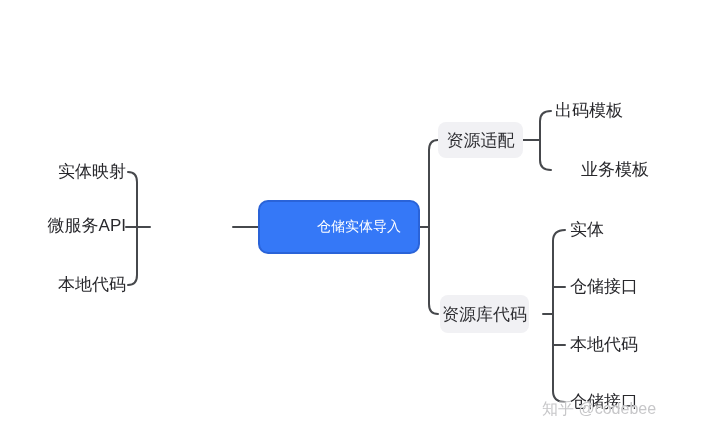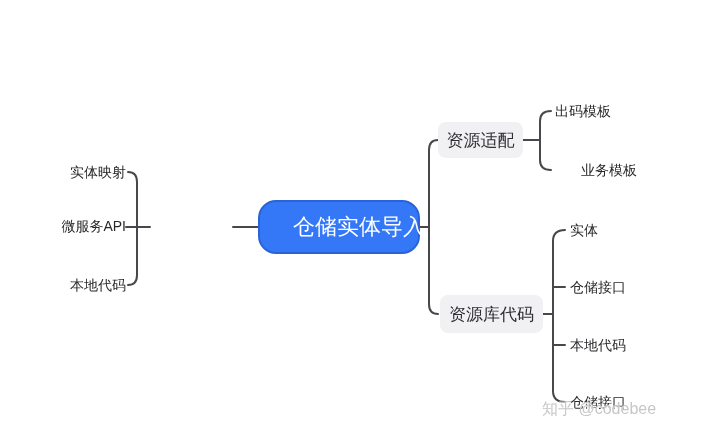--- a/index.html
+++ b/index.html
@@ -16,41 +16,41 @@
   svg.links{position:absolute;left:0;top:0;width:720px;height:442px;}
   svg.links path{
     fill:none;
     stroke:var(--line,#46484c);
     stroke-width:2;
     stroke-linecap:round;
   }
   .leaf{
     position:absolute;
     transform:translateY(-50%);
-    font-size:14px;
+    font-size:17px;
     line-height:1.15;
     color:var(--leaf-text,#28282c);
     white-space:nowrap;
   }
   .leaf.left{text-align:right;}
   .nodebox{
     position:absolute;
     display:flex;align-items:center;justify-content:center;
     background:var(--branch-fill,#f1f1f4);
     color:var(--branch-text,#2f2f33);
     border-radius:8px;
     font-size:17px;
     white-space:nowrap;
   }
   .nodebox.central{
     background:var(--central-fill,#3578f7);
     color:var(--central-text,#ffffff);
     border:2px solid var(--central-border,#2a63d8);
-    border-radius:18px;
-    font-size:22px;
+    border-radius:10px;
+    font-size:14px;
     box-sizing:border-box;
     padding-left:40px;
   }
   .watermark{
     position:absolute;
     font-size:16px;
     color:var(--watermark,#c7c7c9);
     white-space:nowrap;
     text-shadow:0 1px 0 rgba(255,255,255,0.85);
   }
@@ -82,21 +82,21 @@
   </svg>
 
   <div class="leaf left" style="right:594px;top:172px">实体映射</div>
   <div class="leaf left" style="right:594px;top:226px">微服务API</div>
   <div class="leaf left" style="right:594px;top:285px">本地代码</div>
 
 
   <div class="nodebox central" style="left:258px;top:200px;width:162px;height:54px">仓储实体导入</div>
 
   <div class="nodebox" style="left:438px;top:122px;width:85px;height:36px">资源适配</div>
-  <div class="nodebox" style="left:440px;top:295px;width:103px;height:38px">资源库代码</div>
+  <div class="nodebox" style="left:440px;top:295px;width:89px;height:38px">资源库代码</div>
 
   <div class="leaf" style="left:555px;top:111px">出码模板</div>
   <div class="leaf" style="left:581px;top:170px">业务模板</div>
 
   <div class="leaf" style="left:570px;top:230px">实体</div>
   <div class="leaf" style="left:570px;top:287px">仓储接口</div>
   <div class="leaf" style="left:570px;top:345px">本地代码</div>
   <div class="leaf" style="left:570px;top:402px">仓储接口</div>
 
   <div class="watermark" style="left:542px;top:399px">知乎 @codebee</div>

